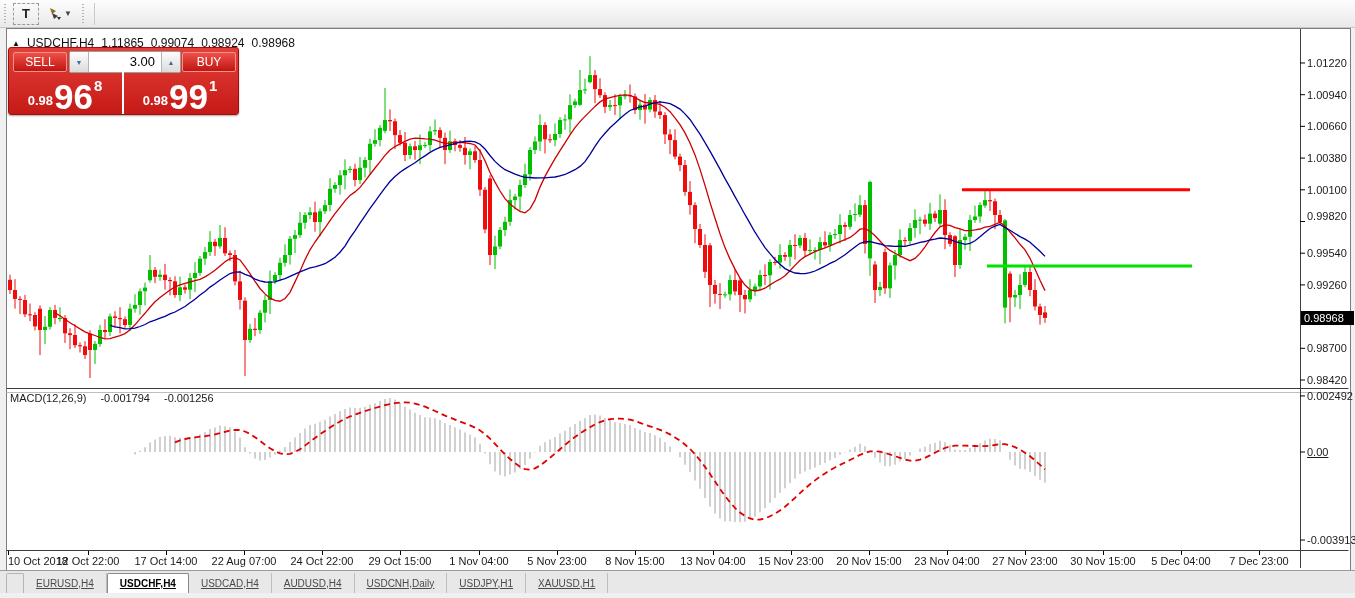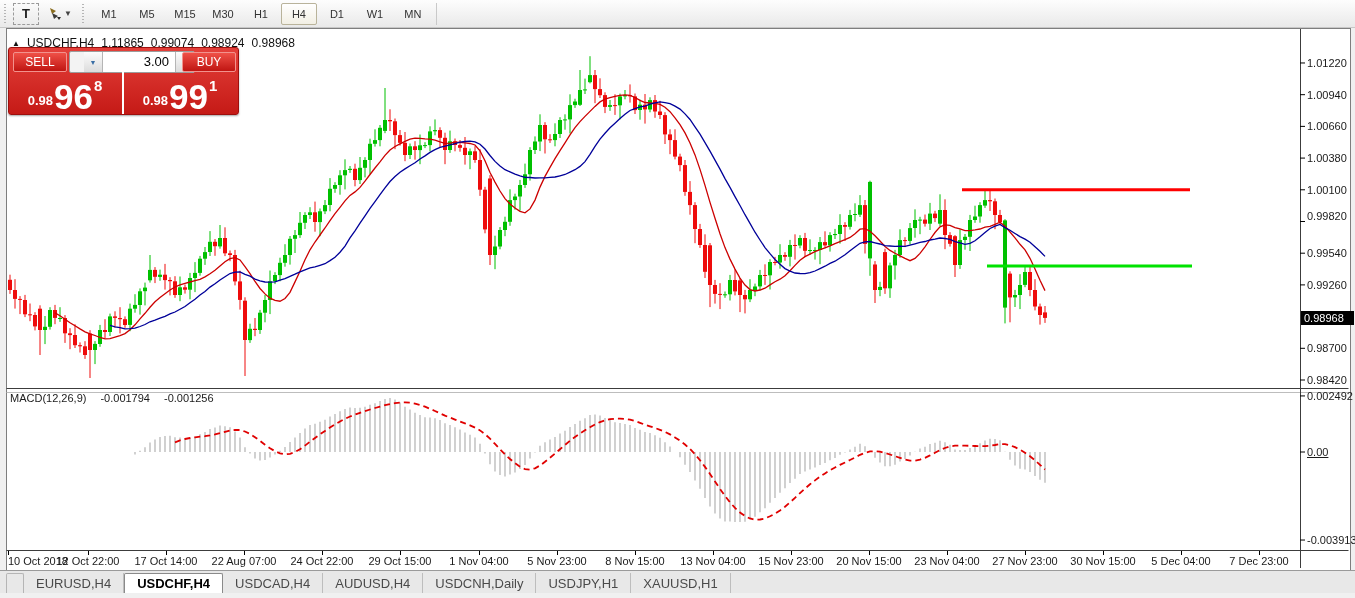--- a/index.html
+++ b/index.html
@@ -41,21 +41,21 @@
   
   #trade-panel{position:absolute;left:8px;top:47px;width:229px;height:66px;
                background:linear-gradient(#e4403a,#c51a16);border:1px solid #9e0f0d;
                border-radius:3px;box-shadow:0 1px 2px rgba(0,0,0,.35);}
   .tp-btn{position:absolute;top:4px;height:18px;background:linear-gradient(#ef5047,#c01512);
           border:1px solid #f2928d;border-radius:2px;color:#fff;font-size:12px;
           display:flex;align-items:center;justify-content:center;}
   #sell-btn{left:4px;width:52px;}
   #buy-btn{left:173px;width:52px;}
   #vol-group{position:absolute;left:60px;top:3px;width:110px;height:20px;
-             background:#f3f3f3;border:1px solid #9c9c9c;border-radius:2px;display:flex;padding-left:14px;}
+             background:#f3f3f3;border:1px solid #9c9c9c;border-radius:2px;display:flex;}
   .spin{width:18px;height:100%;background:linear-gradient(#fcfcfc,#dcdcdc);
         border:0;display:flex;align-items:center;justify-content:center;
         font-size:7px;color:#3a6ea5;}
   #vol-down{border-right:1px solid #b5b5b5;}
   #vol-up{border-left:1px solid #b5b5b5;}
   #vol-value{flex:1;background:#fff;font-size:13px;color:#000;text-align:right;
              line-height:20px;padding-right:6px;}
   .price-block{position:absolute;top:24px;width:112px;height:40px;color:#fff;
                display:flex;align-items:flex-end;justify-content:center;padding-bottom:3px;}
   #sell-price{left:0px;}
@@ -64,22 +64,22 @@
   .pp{font-size:13px;font-weight:bold;margin-bottom:4px;}
   .pm{font-size:35px;font-weight:bold;line-height:30px;margin:0 1px;}
   .ps{font-size:15px;font-weight:bold;align-self:flex-start;margin-top:5px;}
   
   #tab-bar{position:absolute;left:0;top:570px;width:1355px;height:22px;
            background:#e8e8e8;border-top:1px solid #9a9a9a;border-bottom:1px solid #b9b9b9;
            display:flex;align-items:stretch;}
   #tab-stub{width:16px;border-right:1px solid #b5b5b5;margin:2px 0 0 6px;
             border-left:1px solid #b5b5b5;border-top:1px solid #b5b5b5;
             border-radius:2px 2px 0 0;}
-  .tab{padding:0 12px;display:flex;align-items:center;font-size:13px;color:#4a4a4a;
-       border-right:1px solid #bdbdbd;margin-top:2px;}
+  .tab{padding:0 12px;display:flex;align-items:center;font-size:10px;color:#4a4a4a;
+       border-right:1px solid #bdbdbd;margin-top:2px;text-decoration:underline;}
   .tab.active{background:#fff;color:#000;font-weight:bold;
               border:1px solid #8a8a8a;border-bottom:none;border-radius:2px 2px 0 0;}
   #status-strip{position:absolute;left:0;top:593px;width:1355px;height:5px;background:#f0f0f0;}
 </style>
 </head>
 <body>
 
 <div id="toolbar">
   <div class="grip"></div>
   <div class="tool-btn" id="text-tool">
@@ -89,31 +89,20 @@
     <span>
       <svg width="16" height="16" viewBox="0 0 16 16">
         <polygon points="4,2 10,5 6,8" fill="#8a6d1f"></polygon>
         <polygon points="6,7 12,10 8,13" fill="#3c3c3c"></polygon>
         <polygon points="11,11 15,11 13,14" fill="#2b2b2b"></polygon>
       </svg>
     </span>
     <span class="caret">▼</span>
   </div>
   <div class="grip"></div>
-  <div id="tf-buttons" style="display:flex;">
-      <div class="tf-btn">M1</div>
-      <div class="tf-btn">M5</div>
-      <div class="tf-btn">M15</div>
-      <div class="tf-btn">M30</div>
-      <div class="tf-btn">H1</div>
-      <div class="tf-btn active">H4</div>
-      <div class="tf-btn">D1</div>
-      <div class="tf-btn">W1</div>
-      <div class="tf-btn">MN</div>
-    </div>
   <div class="vsep"></div>
 </div>
 
 <div id="chart-window"></div>
 
 <svg id="gfx" width="1355" height="598">
     <g>
       <line x1="6.5" y1="388.5" x2="1348.5" y2="388.5" stroke="#3c3c3c" stroke-width="1"></line>
       <line x1="6.5" y1="392.5" x2="1348.5" y2="392.5" stroke="#bdbdbd" stroke-width="1"></line>
       <line x1="6.5" y1="550.5" x2="1348.5" y2="550.5" stroke="#3c3c3c" stroke-width="1"></line>

